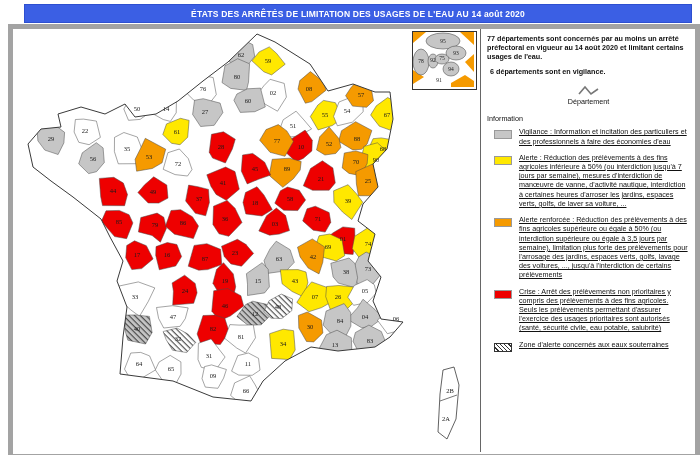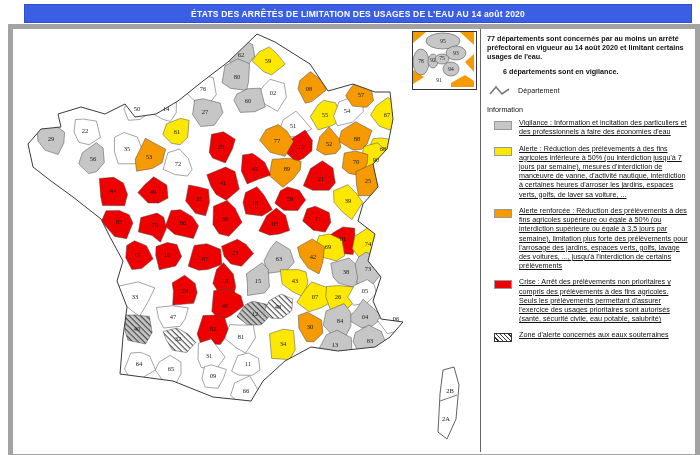--- a/index.html
+++ b/index.html
@@ -21,22 +21,22 @@
   .map-svg{position:absolute;left:0;top:0;}
   .inset{
     position:absolute;right:3px;top:2px;width:63px;height:57px;
     background:#fff;border:1px solid #333;
   }
   .legend{
     width:213px;padding:5px 6px 0 6px;box-sizing:border-box;
     font-size:7.2px;line-height:1.28;color:#111;
   }
   .legend .intro{font-weight:bold;margin:0 0 5px 0;}
-  .legend .intro2{font-weight:bold;margin:0 0 9px 16px;}
-  .dep-row{display:flex;align-items:center;gap:7px;margin:2px 0 8px 2px;}
+  .legend .intro2{font-weight:bold;margin:0 0 9px 3px;}
+  .dep-row{display:flex;align-items:center;margin:2px 0 8px 2px;flex-direction:column;}
   .restr-title{margin:0 0 4px 0;}
   .leg-item{display:flex;margin:0 0 7px 0;}
   .leg-swatch{
     width:18px;height:9px;flex:0 0 18px;margin:3px 7px 0 7px;
     border:1px solid #999;box-sizing:border-box;
   }
   .leg-swatch.hatched{
     border:1px solid #333;
     background:repeating-linear-gradient(45deg,#fff,#fff 2px,#333 2px,#333 3px);
   }

